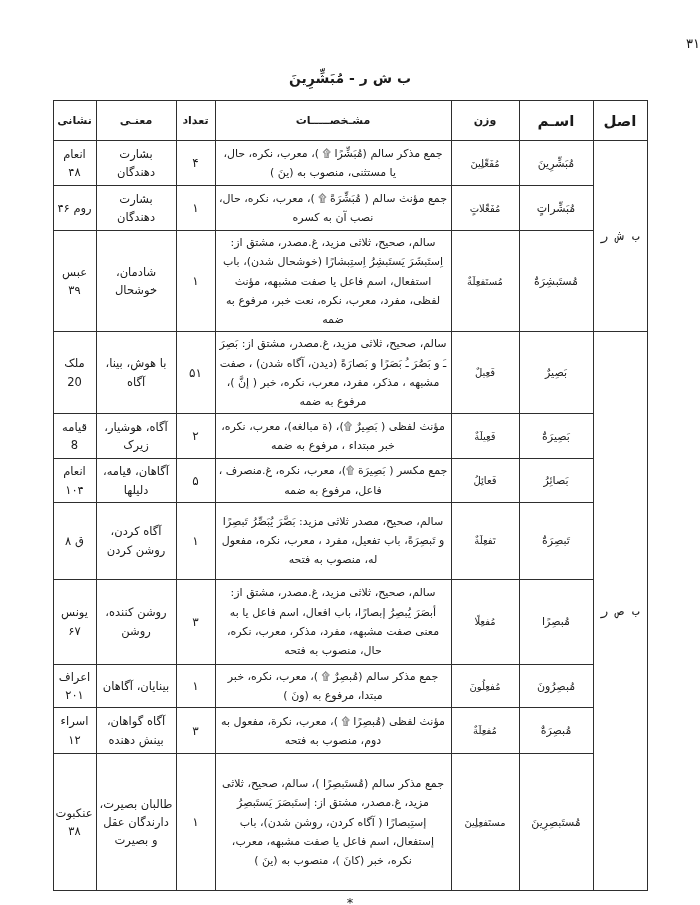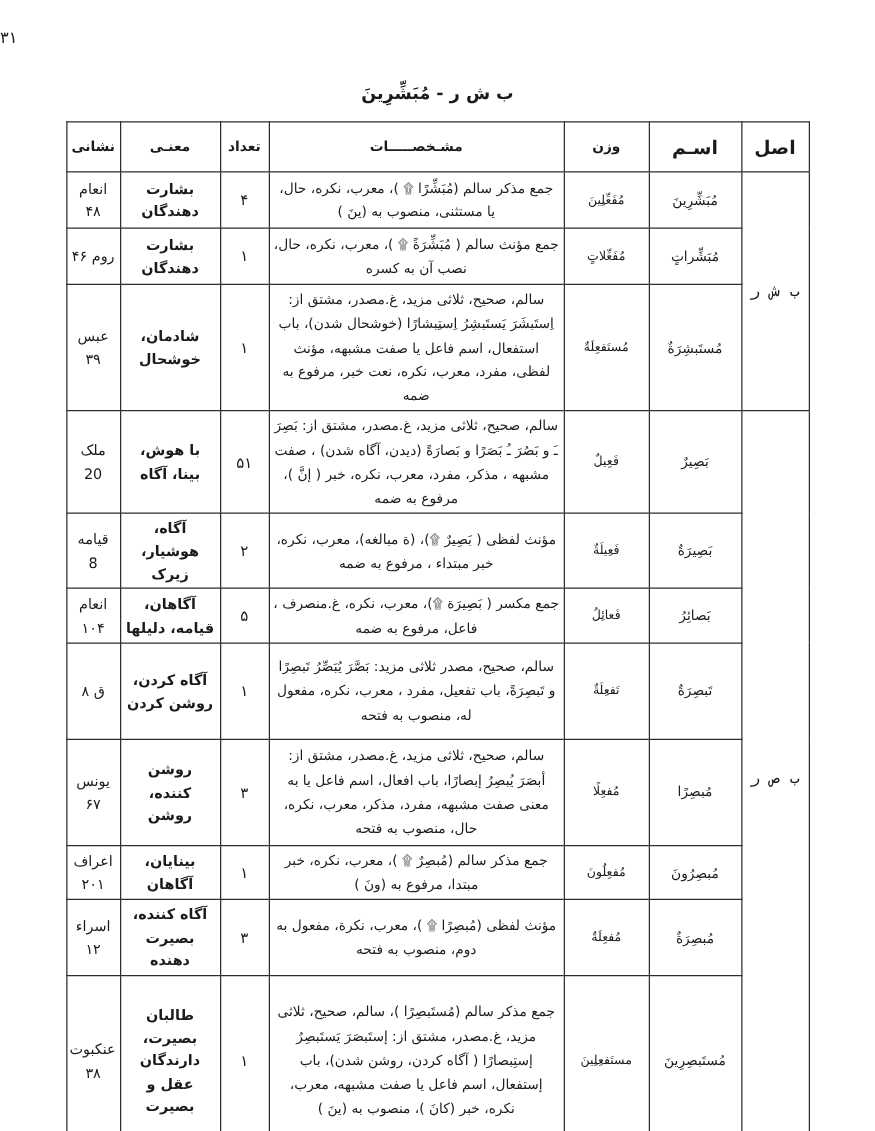--- a/index.html
+++ b/index.html
@@ -6,30 +6,30 @@
   body{
     width:700px;height:905px;
     background:#ffffff;
     color:#1b1b1b;
     font-family:"DejaVu Sans","Liberation Sans",sans-serif;
     direction:rtl;
     position:relative;
     overflow:hidden;
   }
   .page-number{
-    text-align:left;
+    text-align:right;
     font-size:13px;
-    padding-top:23px;
+    padding-top:36px;
     letter-spacing:1px;
   }
   .page-title{
     text-align:center;
     font-size:14px;
     font-weight:bold;
-    margin-top:29px;
+    margin-top:19px;
     margin-bottom:14px;
   }
   table.grammar{
     border-collapse:collapse;
     margin:0 auto;
     width:594px;
     table-layout:fixed;
   }
   table.grammar td,table.grammar th{
     border:1.6px solid #2e2e2e;
@@ -54,21 +54,21 @@
     vertical-align:top;
     padding-top:14px;
     font-size:13px;
     white-space:nowrap;
     font-family:Liberation Mono, monospace;
   }
   td.name{font-size:11px;margin-left:18px;}
   td.wazn{font-size:10px;margin-left:21px;}
   td.specs{font-size:11px;line-height:1.75;padding:4px 6px;margin-left:12px;}
   td.count{font-size:12px;}
-  td.meaning{font-size:11.5px;line-height:1.6;white-space:pre-line;font-weight:bold;}
+  td.meaning{font-size:11.5px;line-height:1.6;white-space:pre-line;}
   td.address{font-size:11.5px;line-height:1.6;white-space:pre-line;}
 
   tr.r1{height:45px;}
   tr.r2{height:45px;}
   tr.r3{height:90px;}
   tr.r4{height:78px;}
   tr.r5{height:45px;}
   tr.r6{height:43px;}
   tr.r7{height:77px;}
   tr.r8{height:85px;}
@@ -189,21 +189,21 @@
     <td class="count">۱</td>
     <td class="meaning">بينايان، آگاهان</td>
     <td class="address">اعراف
 ۲۰۱</td>
   </tr>
   <tr class="r10">
     <td class="name">مُبصِرَةٌ</td>
     <td class="wazn">مُفعِلَةٌ</td>
     <td class="specs">مؤنث لفظى (مُبصِرًا ۩ )، معرب، نكرة، مفعول به دوم، منصوب به فتحه</td>
     <td class="count">۳</td>
-    <td class="meaning">آگاه كننده، بصيرت دهنده</td>
+    <td class="meaning">آگاه گواهان، بينش دهنده</td>
     <td class="address">اسراء
 ۱۲</td>
   </tr>
   <tr class="r11">
     <td class="name">مُستَبصِرِينَ</td>
     <td class="wazn">مستَفعِلِينَ</td>
     <td class="specs">جمع مذكر سالم (مُستَبصِرًا )، سالم، صحيح، ثلاثى مزيد، غ.مصدر، مشتق از: إستَبصَرَ يَستَبصِرُ إستِبصارًا ( آگاه كردن، روشن شدن)، باب إستفعال، اسم فاعل يا صفت مشبهه، معرب، نكره، خبر (كانَ )، منصوب به (ينَ )</td>
     <td class="count">۱</td>
     <td class="meaning">طالبان بصيرت، دارندگان عقل و بصيرت</td>
     <td class="address">عنكبوت

